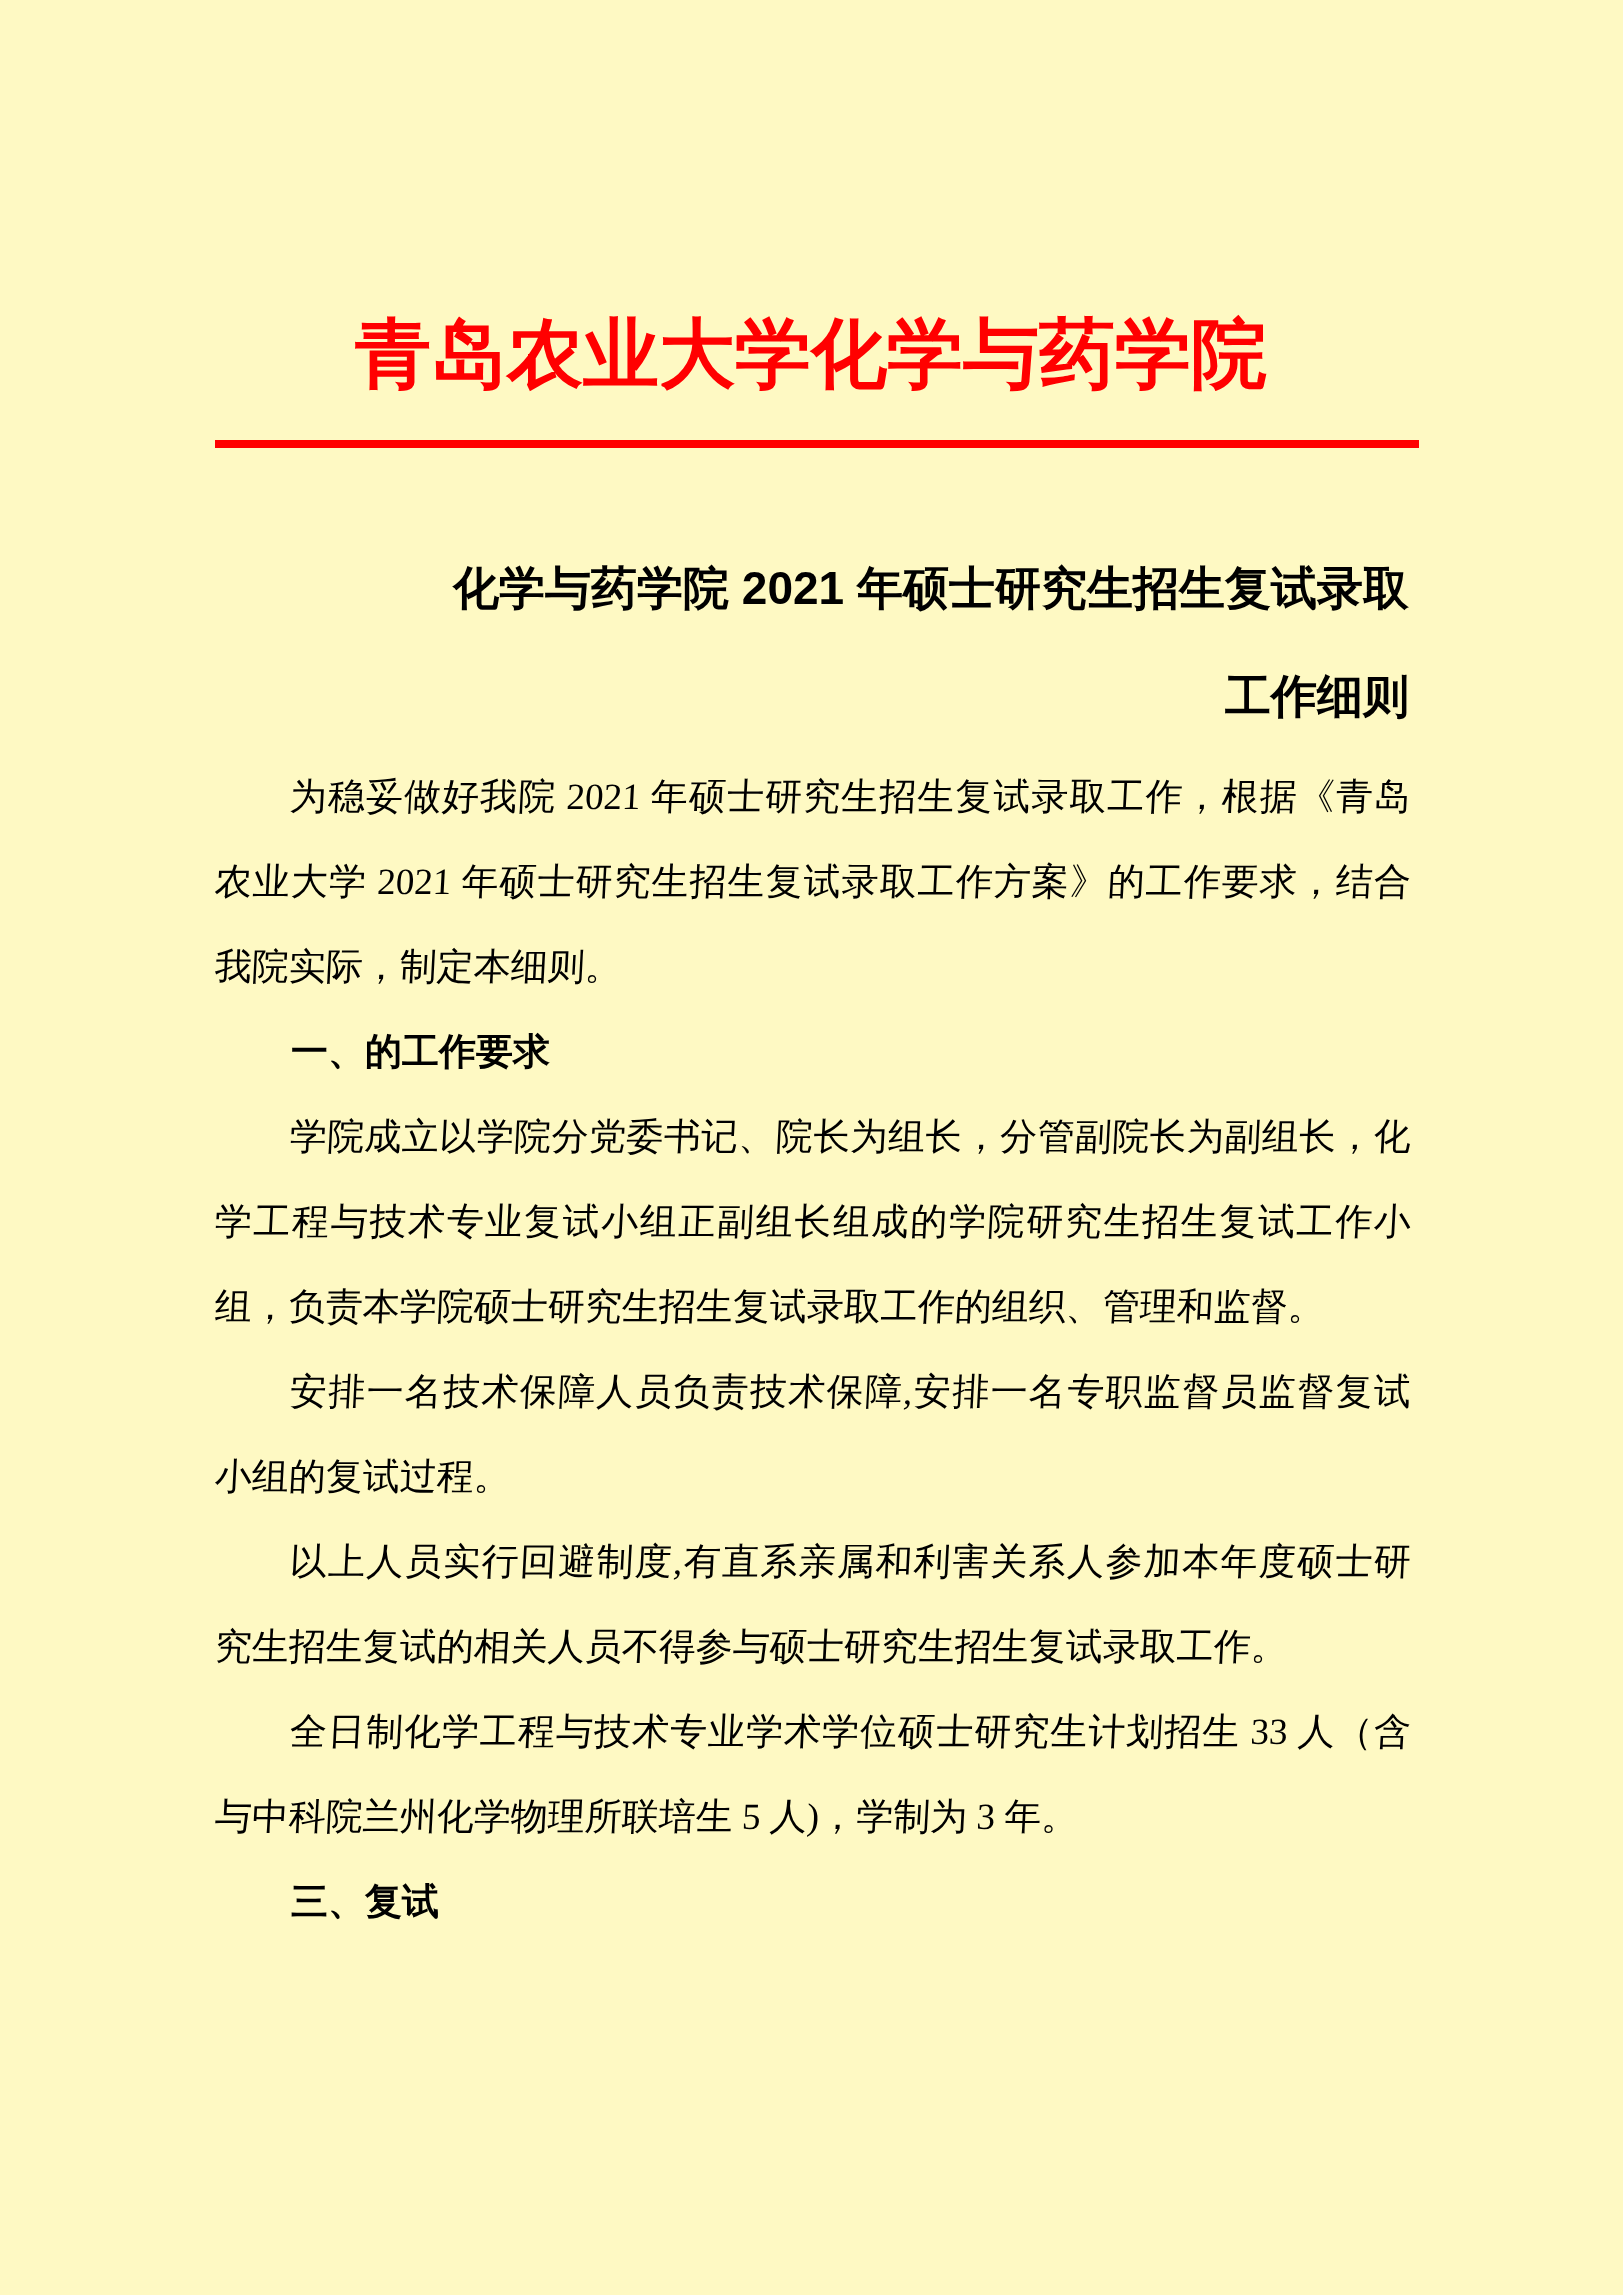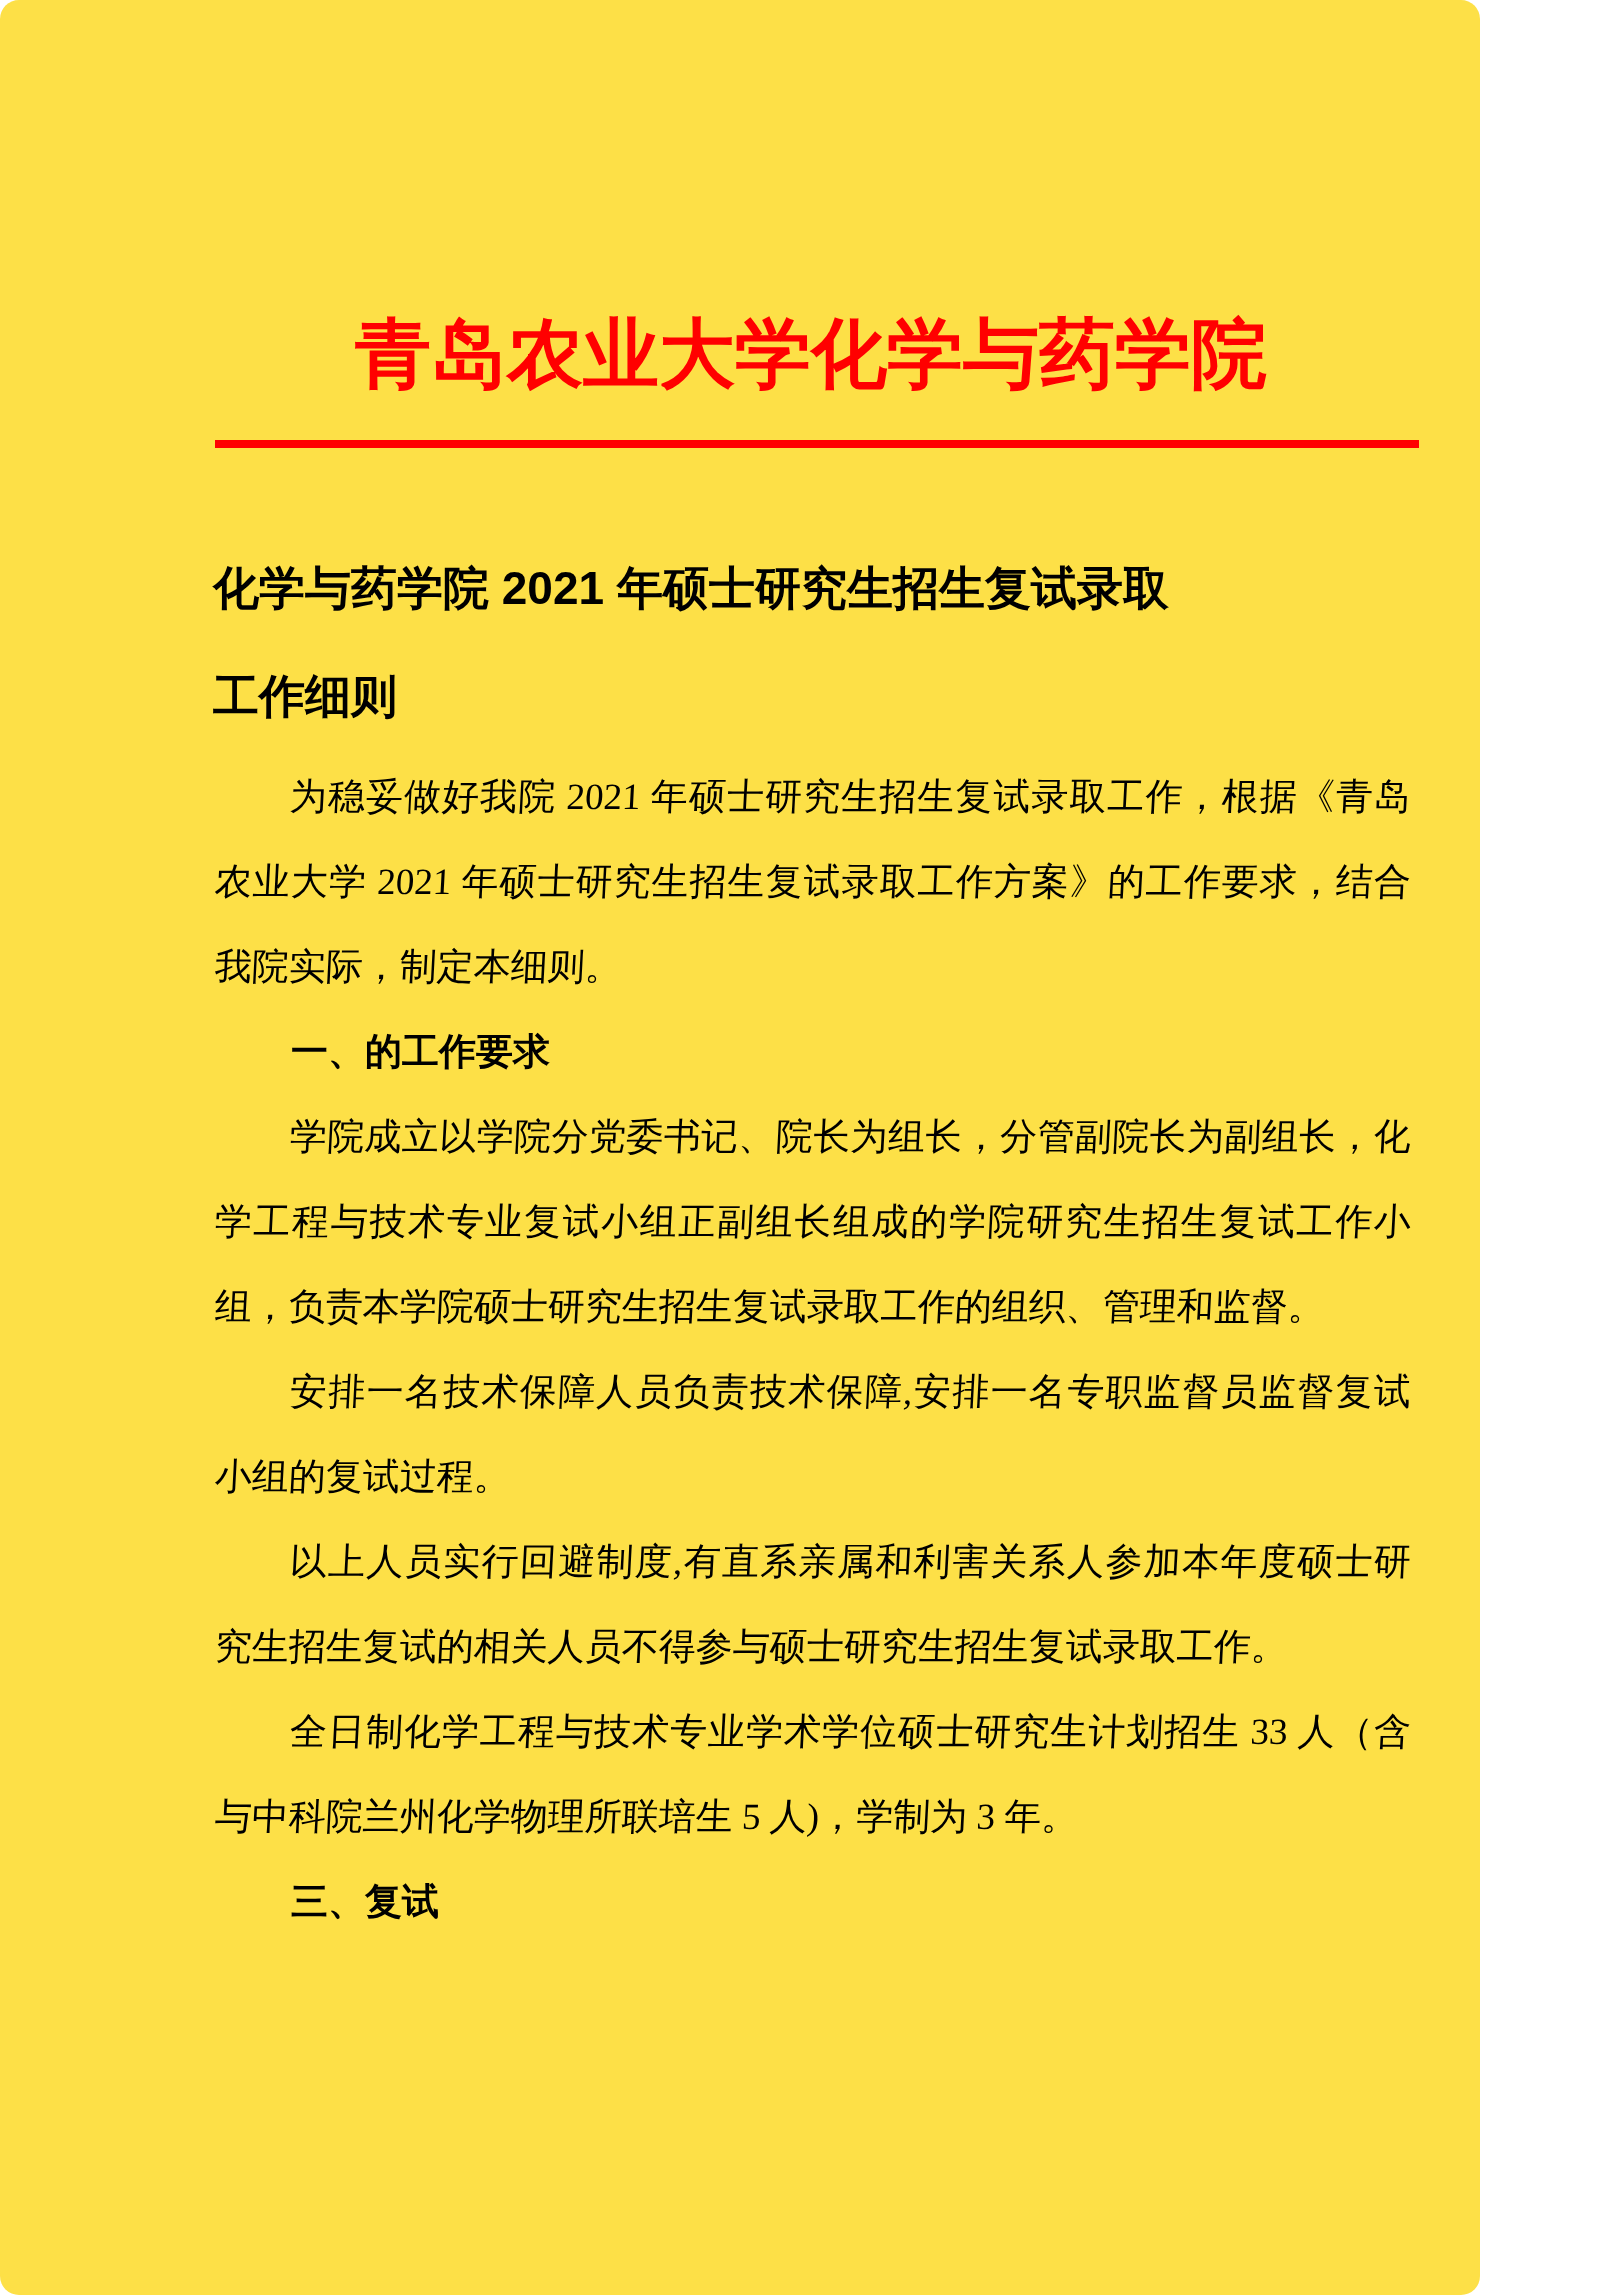--- a/index.html
+++ b/index.html
@@ -2,27 +2,26 @@
 <html style="font-size:11px"><head>
 <meta charset="utf-8">
 <style>
   html, body {
     margin: 0;
     padding: 0;
     background: #ffffff;
   }
   .page {
     position: relative;
-    width: 1480px;
+    width: 1623px;
     height: 2295px;
-    background: #fde047;
+    background: #fef9c3;
     overflow: hidden;
     font-family: "Liberation Serif", "DejaVu Serif", serif;
     color: #000000;
-    border-radius: 19px;
   }
   
   .letterhead {
     position: absolute;
     top: 312px;
     left: 213px;
     width: 1196px;
     text-align: center;
     font-family: "Liberation Serif", "DejaVu Serif", serif;
     font-weight: bold;
@@ -38,21 +37,21 @@
     width: 1204px;
     height: 7.5px;
     background: #ff0000;
   }
   
   .doc-title {
     position: absolute;
     top: 534px;
     left: 213px;
     width: 1196px;
-    text-align: left;
+    text-align: right;
     font-family: "Liberation Sans", "DejaVu Sans", sans-serif;
     font-weight: bold;
     font-size: 46px;
     line-height: 108px;
     color: #000000;
   }
   
   .body-lines {
     position: absolute;
     top: 754px;

